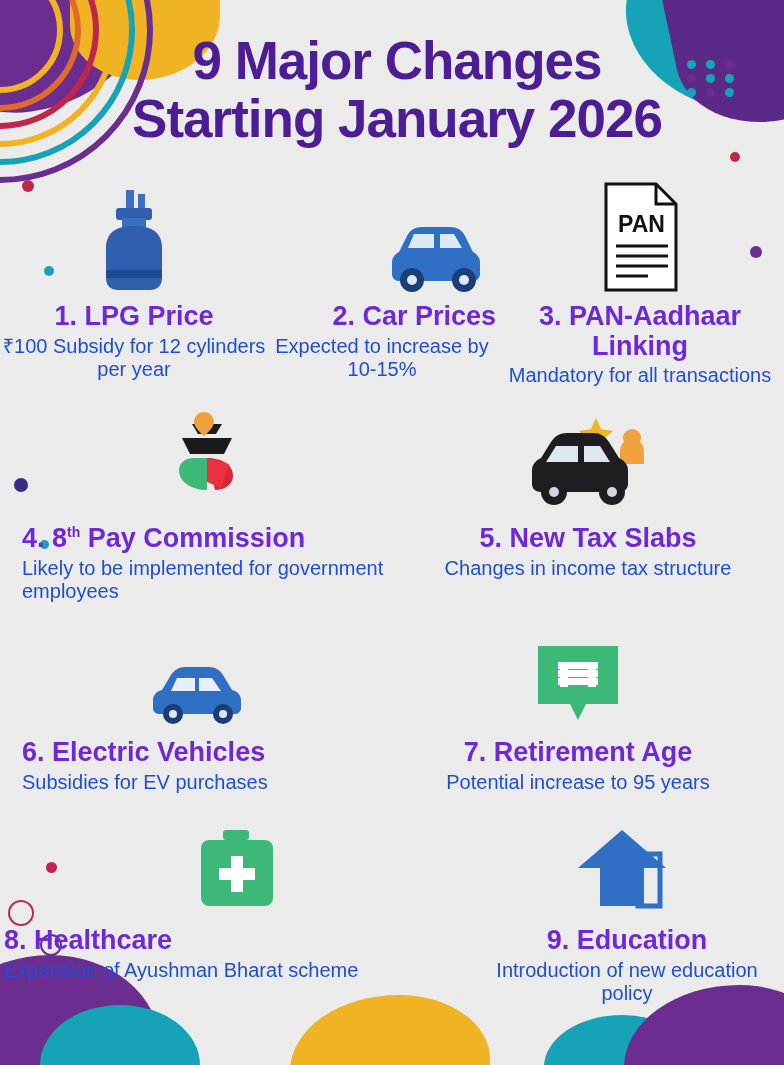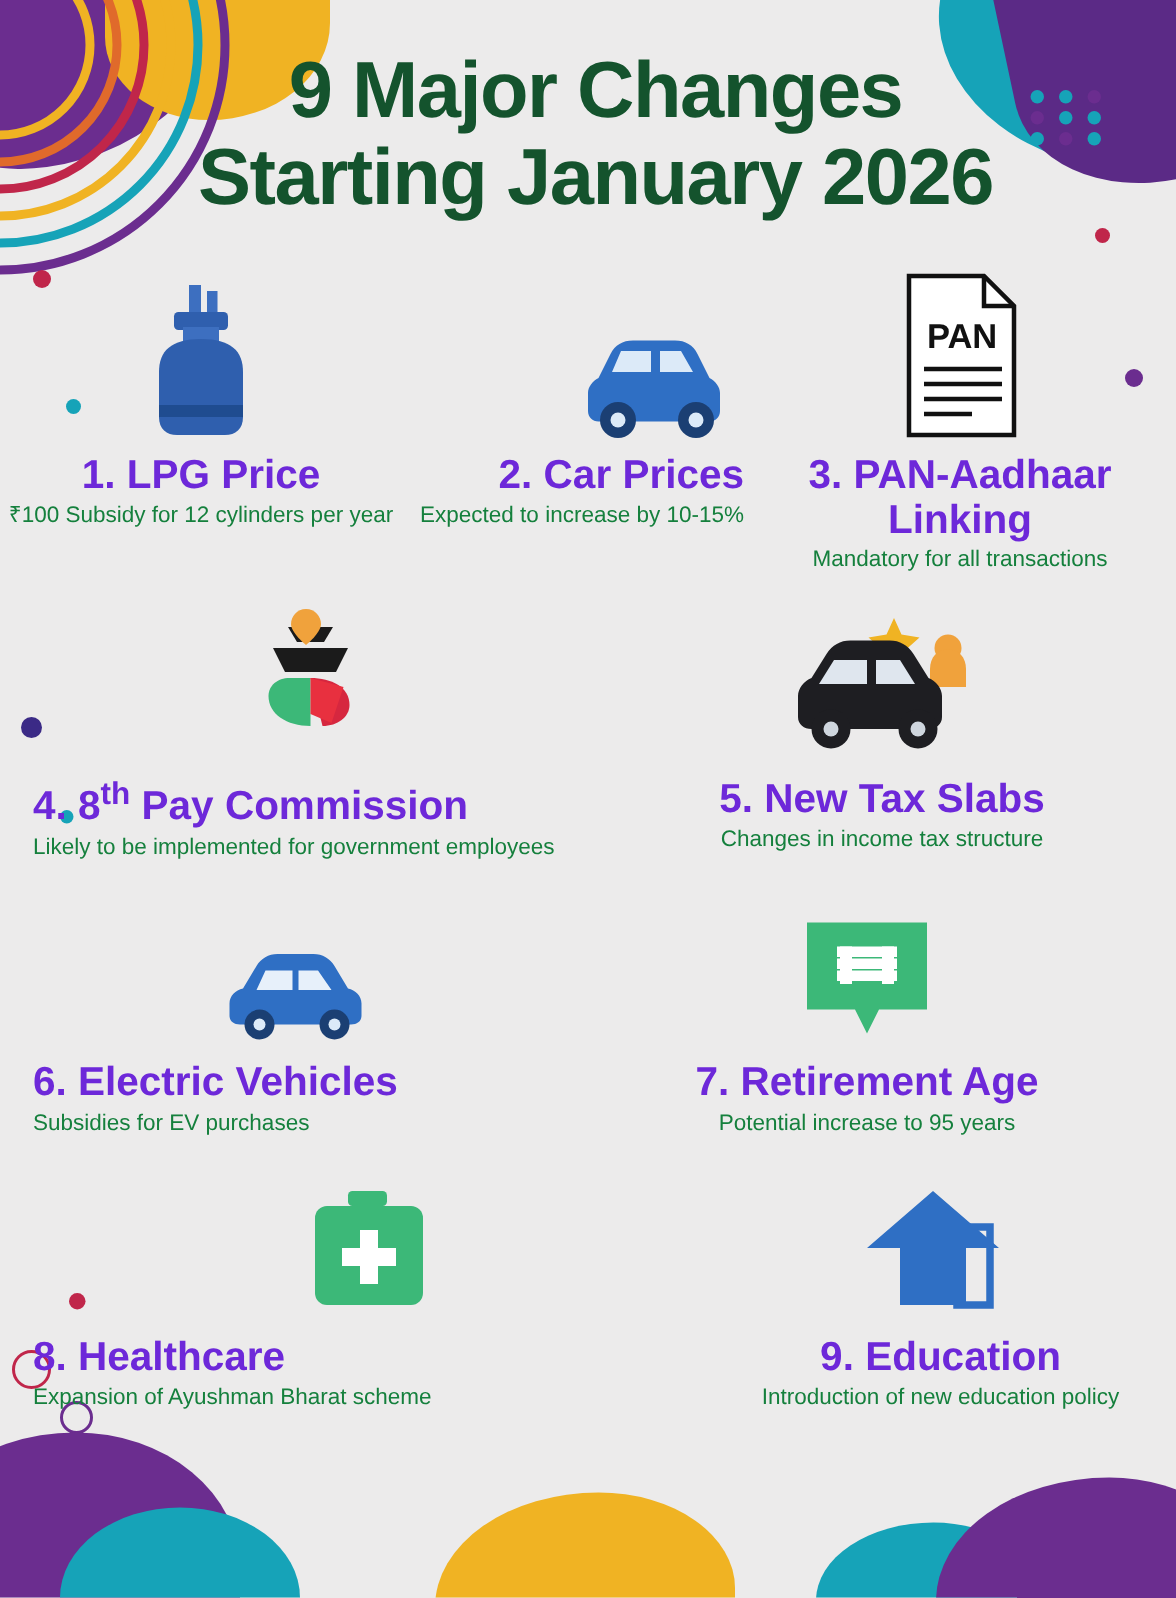--- a/index.html
+++ b/index.html
@@ -66,60 +66,60 @@
 
   
   .dotgrid { position: absolute; top: 60px; right: 45px; display: grid;
              grid-template-columns: repeat(3, 14px); gap: 5px; }
   .dotgrid i { width: 9px; height: 9px; border-radius: 50%; display: block; }
 
   
   .title {
     position: absolute; top: 34px; left: 0; width: 784px;
     text-align: center; z-index: 5;
-    font-weight: bold; color: #14532d;
+    font-weight: bold; color: #4c1d95;
     letter-spacing: -1px;
     line-height: 1.02;
     padding-left: 10px;
   }
   .title .l1 { font-size: 53px; display: block; }
   .title .l2 { font-size: 53px; display: block; margin-top: 4px;}
 
   
   .content { position: absolute; top: 186px; left: 0; width: 784px; z-index: 4; }
 
   .row { display: flex; width: 100%; }
   .cell { display: flex; flex-direction: column; align-items: center; text-align: center; }
   .icon-wrap { height: 110px; display: flex; align-items: flex-end; justify-content: center; }
   .hd {
     font-weight: bold; color: #6d28d9; font-size: 27px; line-height: 1.1;
     margin-top: 6px;
   }
-  .hd sup { font-size: 21px; text-align: center; }
-  .desc { font-size: 15px; color: #15803d; line-height: 1.18; margin-top: 3px; }
+  .hd sup { font-size: 14px; text-align: center; }
+  .desc { font-size: 20px; color: #1d4ed8; line-height: 1.18; margin-top: 3px; }
 
   
   .row1 { align-items: flex-start; }
   .r1c1 { width: 268px; }
   .r1c2 { width: 228px; align-items: flex-end; }
   .r1c3 { width: 288px; }
 
   
   .row2 { margin-top: 20px; }
   .r2c1 { width: 392px; align-items: flex-start; text-align: left; padding-left: 22px; }
   .r2c2 { width: 392px; }
 
   
   .row3 { margin-top: 18px; justify-content: flex-end; }
   .r3c1 { width: 372px; align-items: flex-start; text-align: left; padding-left: 22px; }
   .r3c2 { width: 412px; }
 
   
   .row4 { margin-top: 16px; }
-  .r4c1 { width: 470px; align-items: flex-start; text-align: left; padding-left: 22px; }
+  .r4c1 { width: 470px; align-items: flex-start; text-align: left; padding-left: 4px; }
   .r4c2 { width: 314px; }
 
   svg { display: block; }
 </style>
 </head>
 <body>
 
 <div id="poster">
 
   <div class="deco blob-tl-purple"></div>

